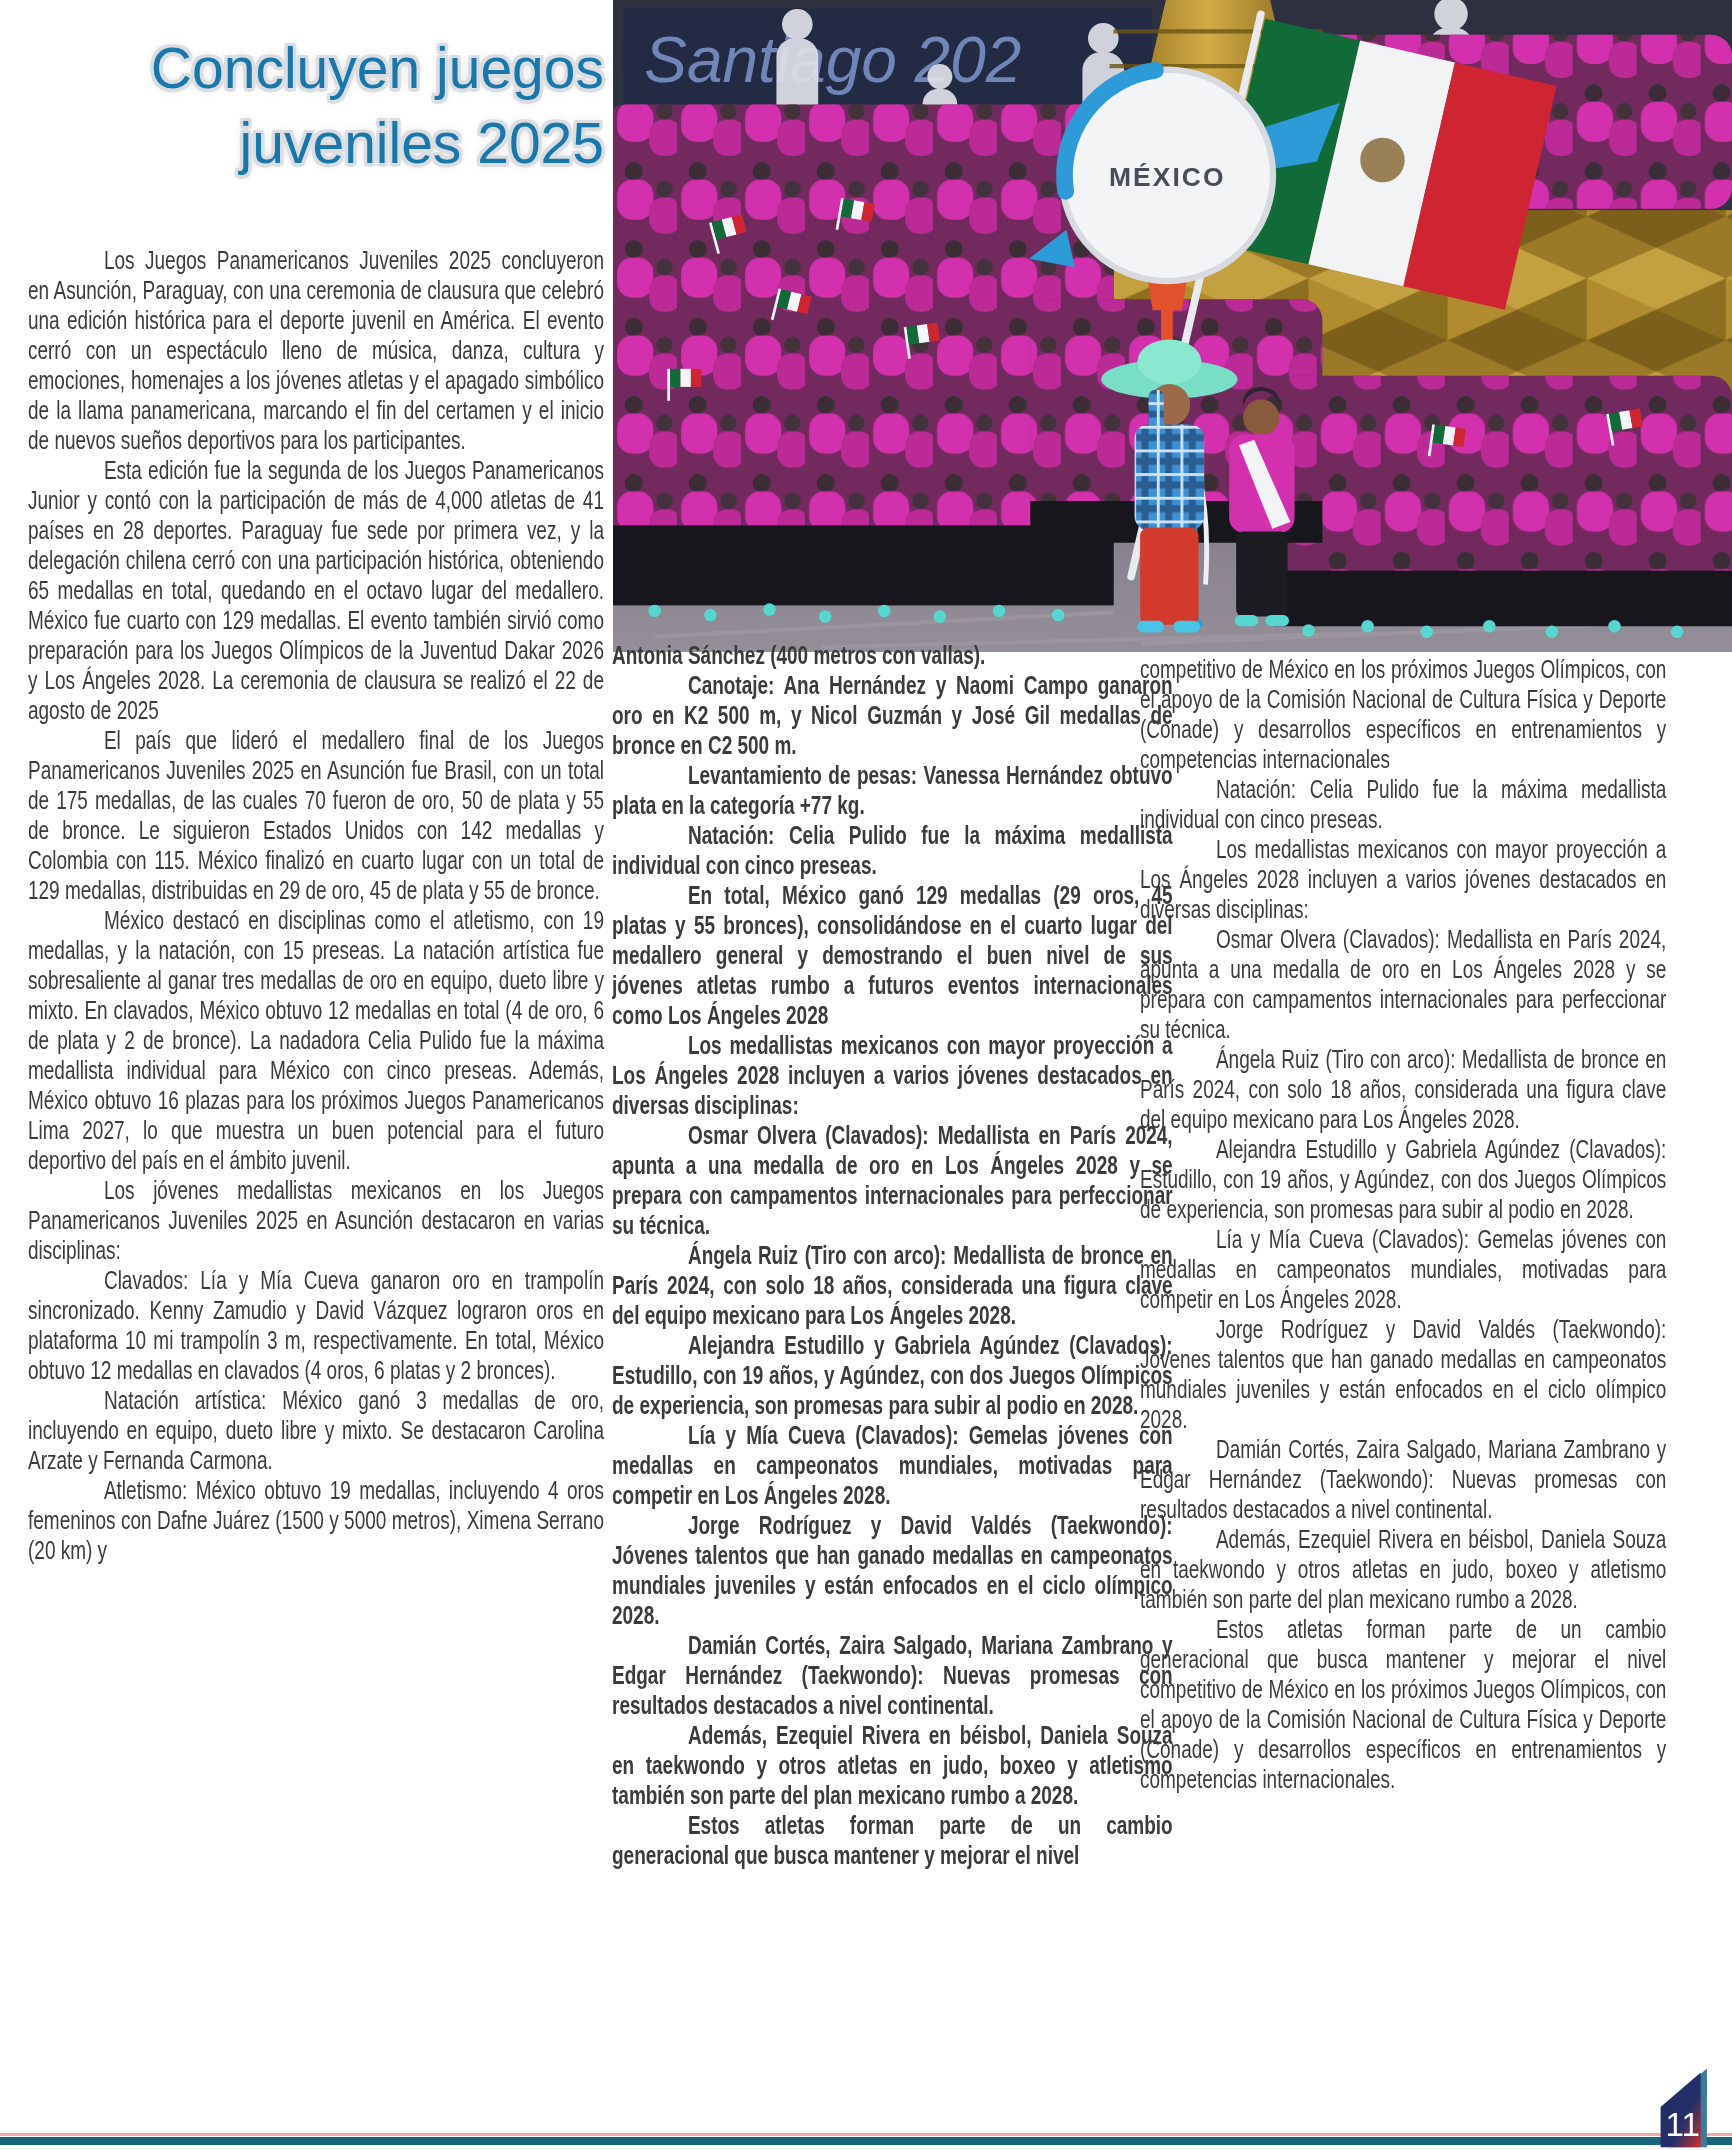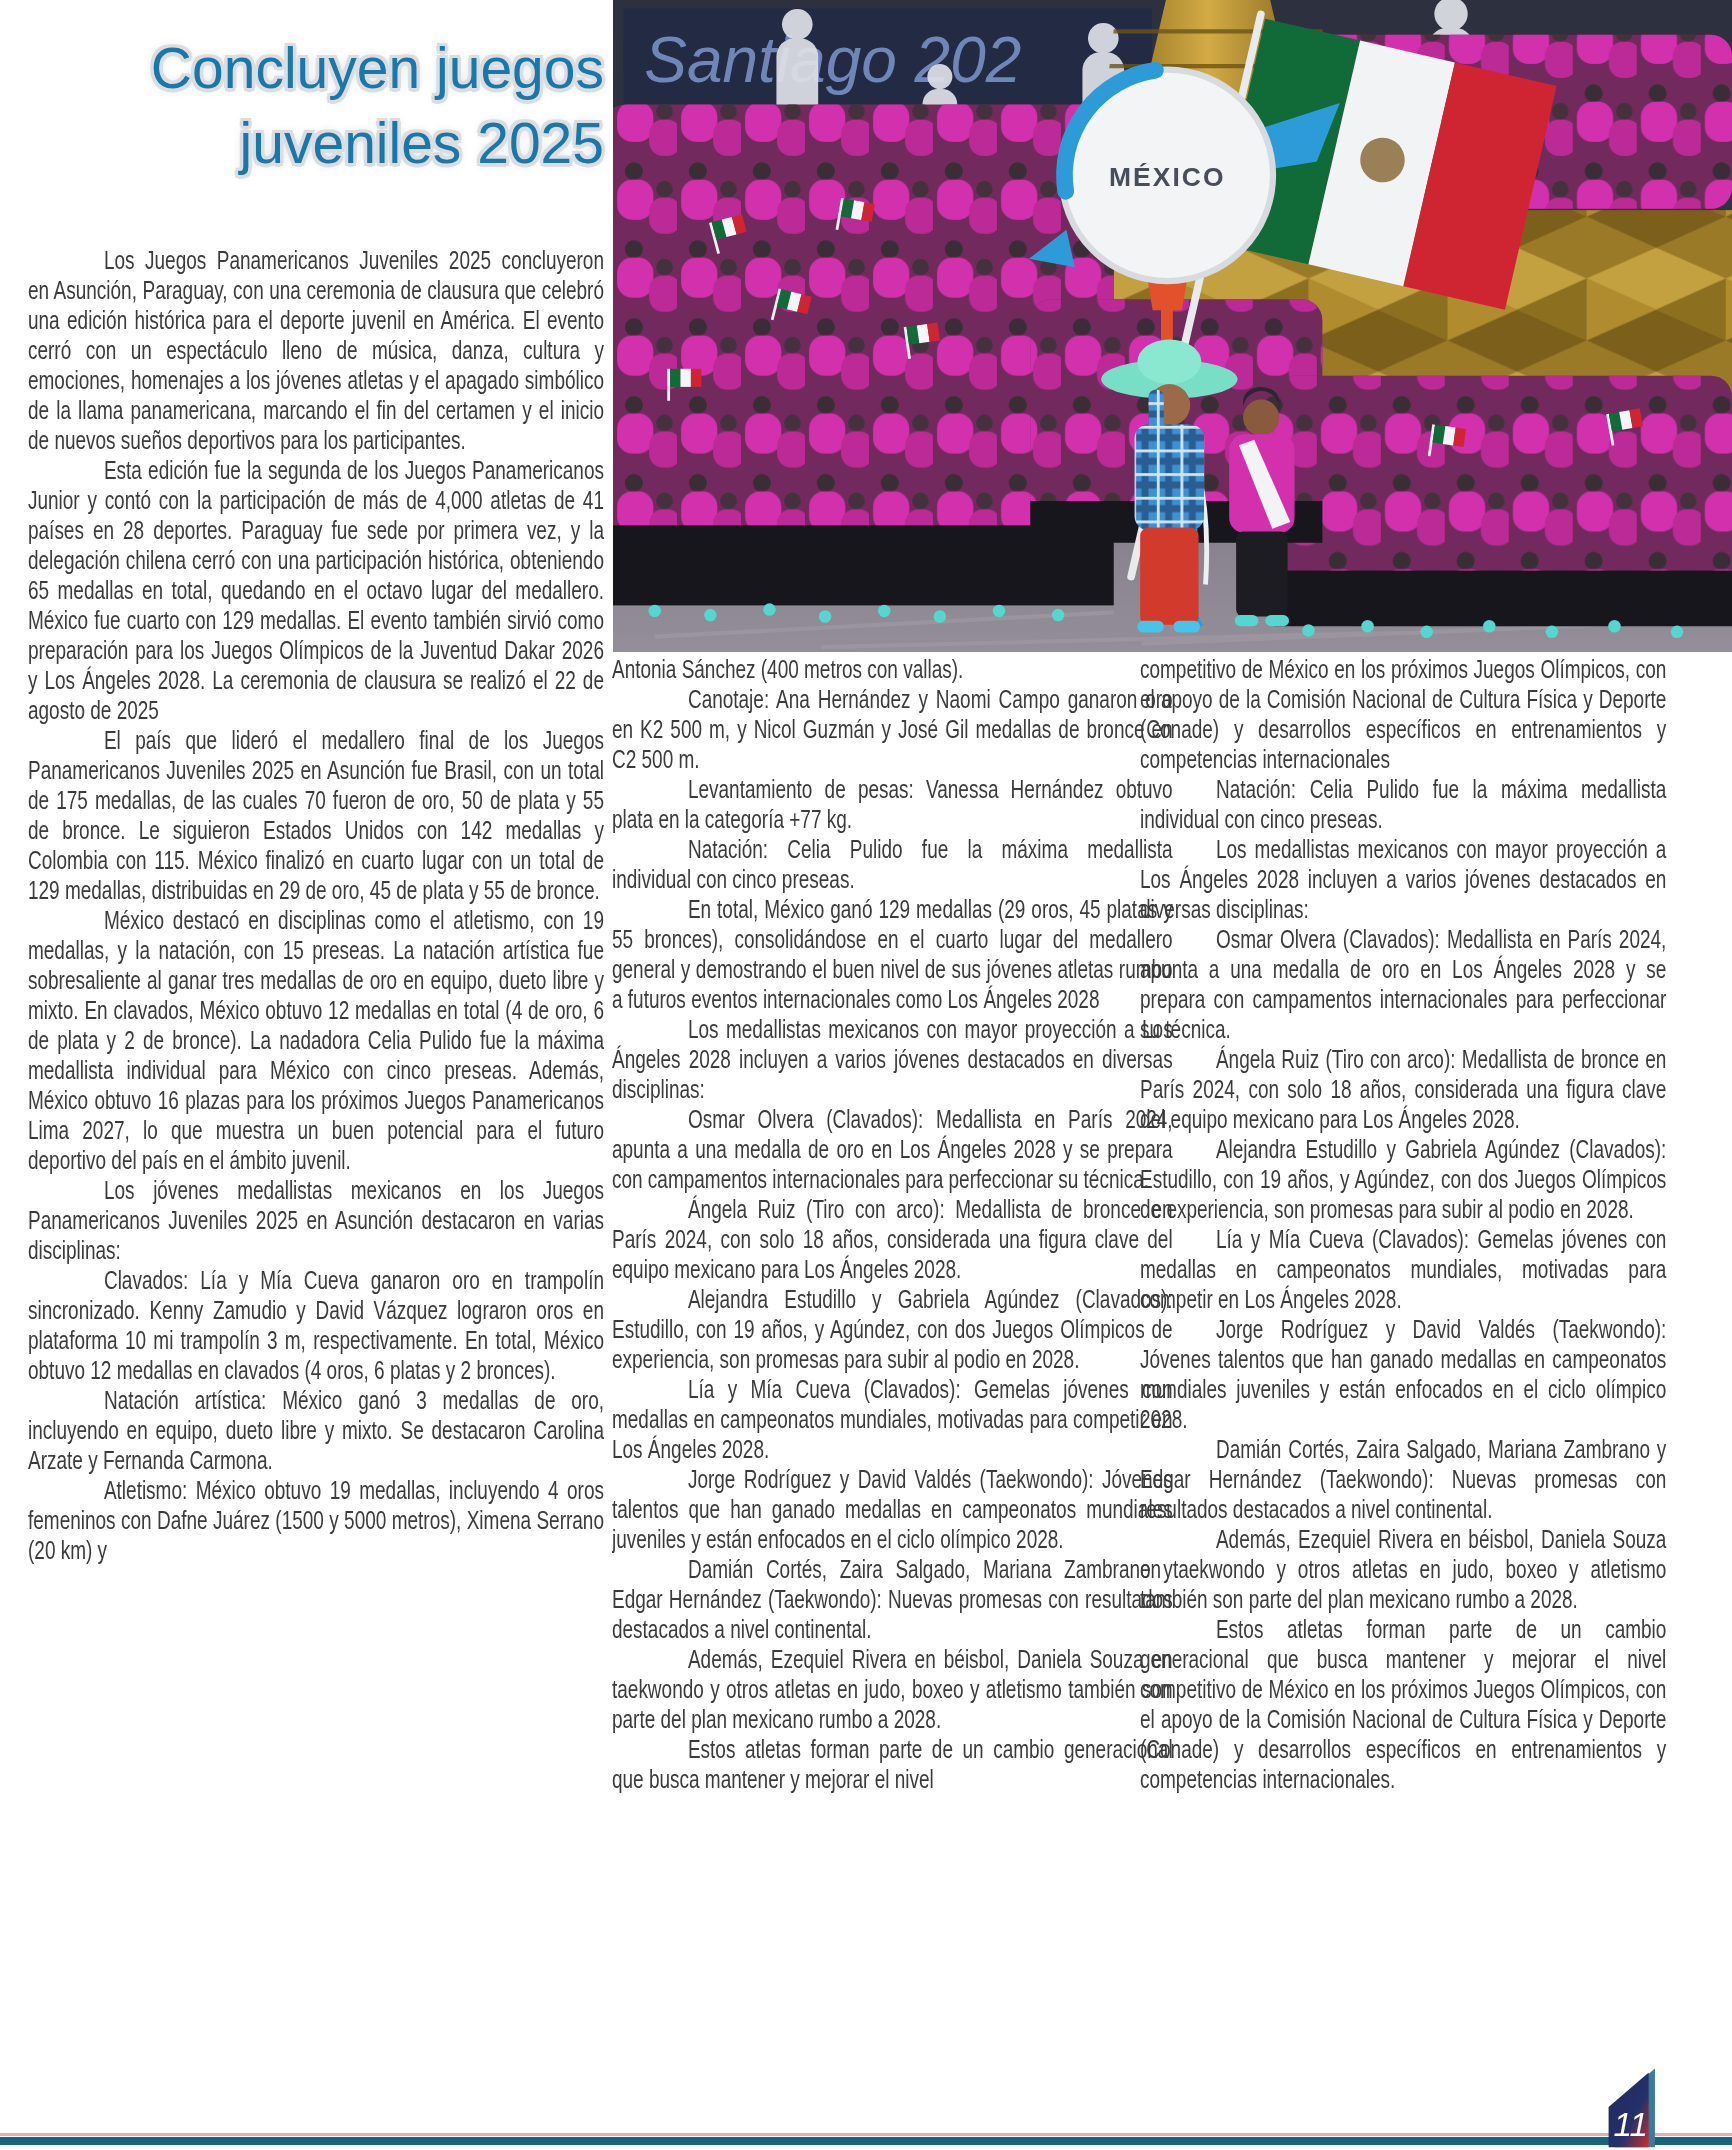--- a/index.html
+++ b/index.html
@@ -17,38 +17,38 @@
   }
   .title span{display:block;}
   .photo{
     position:absolute;left:613px;top:0;width:1119px;height:652px;overflow:hidden;
   }
   .photo svg{display:block;width:100%;height:100%;}
   .col{position:absolute;overflow:hidden;color:var(--body-text,#3b3b3b);}
   .col .inner{transform:scaleX(0.73);transform-origin:0 0;}
   .col-left{left:28px;top:245px;width:576px;height:1886px;}
   .col-left .inner{width:789px;}
-  .col-middle{left:612px;top:654px;width:561px;height:1477px;}
+  .col-middle{left:612px;top:640px;width:561px;height:1477px;font-weight:bold;}
   .col-middle .inner{width:768px;}
   .col-right{left:1140px;top:654px;width:527px;height:1477px;}
   .col-right .inner{width:721px;}
   .para{
     margin:0;font-size:26px;line-height:30px;text-align:justify;
   }
   .para.indent{text-indent:104px;}
   .footer-pink{
     position:absolute;left:0;top:2133px;width:1733px;height:2.8px;
     background:var(--footer-pink,#ecacaf);
   }
   .footer-teal{
     position:absolute;left:0;top:2137px;width:1733px;height:7.7px;
     background:var(--footer-teal,#19637c);
   }
   .page-badge{
-    position:absolute;left:1592px;top:2067px;width:65px;height:83px;font-style:italic;
+    position:absolute;left:1644px;top:2067px;width:65px;height:83px;
   }
   .page-badge svg{display:block;width:100%;height:100%;}
 </style>
 </head>
 <body>
 
 <h1 class="title">
   <span>Concluyen juegos</span>
   <span>juveniles 2025</span>
 </h1>

